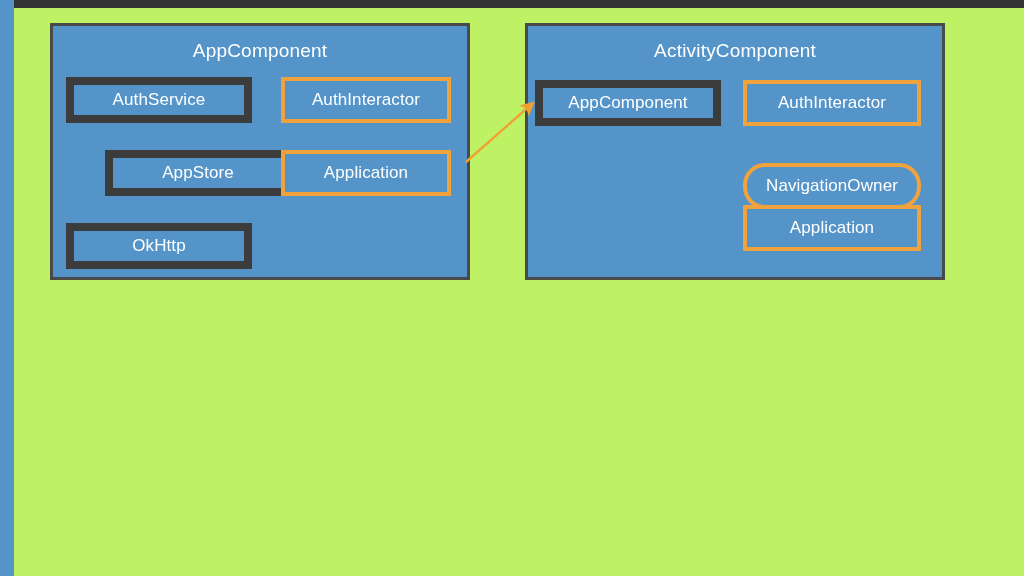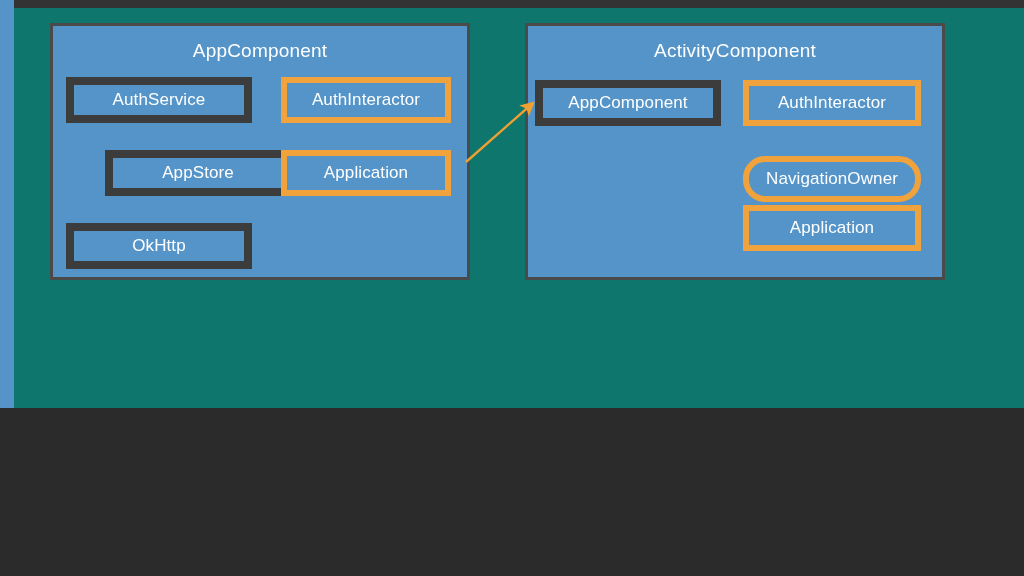--- a/index.html
+++ b/index.html
@@ -3,22 +3,22 @@
 <meta charset="utf-8">
 <style>
   html, body {
     margin: 0;
     padding: 0;
     background: #2b2b2b;
   }
   #slide {
     position: relative;
     width: 1024px;
-    height: 408px;
-    background: #0f766e;
+    height: 576px;
+    background: #bef264;
     overflow: hidden;
     font-family: "Liberation Sans", sans-serif;
   }
   
   .top-band {
     position: absolute;
     left: 0; top: 0;
     width: 1024px; height: 8px;
     background: #333333;
   }
@@ -55,21 +55,21 @@
     display: flex;
     align-items: center;
     justify-content: center;
     white-space: nowrap;
     letter-spacing: 0.1px;
   }
   .node.dark {
     border: 8px solid #fde047;
   }
   .node.orange {
-    border: 6px solid #7dd3fc;
+    border: 4px solid #7dd3fc;
   }
   .arrow-layer {
     position: absolute;
     left: 0; top: 0;
     width: 1024px; height: 576px;
     pointer-events: none;
   }
 </style>
 </head>
 <body>
@@ -86,21 +86,21 @@
       <div class="node dark" style="left: 66px; top: 77px; width: 186px; height: 46px; background: rgb(84, 148, 200); color: rgb(255, 255, 255); border-color: rgb(60, 60, 60);">AuthService</div>
       <div class="node orange" style="left: 281px; top: 77px; width: 170px; height: 46px; background: rgb(84, 148, 200); color: rgb(255, 255, 255); border-color: rgb(240, 162, 60);">AuthInteractor</div>
       <div class="node dark" style="left: 66px; top: 150px; width: 186px; height: 46px; background: rgb(84, 148, 200); color: rgb(255, 255, 255); border-color: rgb(60, 60, 60); margin-left: 39px;">AppStore</div>
       <div class="node orange" style="left: 281px; top: 150px; width: 170px; height: 46px; background: rgb(84, 148, 200); color: rgb(255, 255, 255); border-color: rgb(240, 162, 60);">Application</div>
       <div class="node dark" style="left: 66px; top: 223px; width: 186px; height: 46px; background: rgb(84, 148, 200); color: rgb(255, 255, 255); border-color: rgb(60, 60, 60); text-align: right;">OkHttp</div>
       <div class="panel" style="left: 525px; top: 23px; width: 420px; height: 257px; background: rgb(84, 148, 200); border-color: rgb(74, 74, 74);">
         <div class="panel-title">ActivityComponent</div>
       </div>
       <div class="node dark" style="left: 535px; top: 80px; width: 186px; height: 46px; background: rgb(84, 148, 200); color: rgb(255, 255, 255); border-color: rgb(60, 60, 60);">AppComponent</div>
       <div class="node orange" style="left: 743px; top: 80px; width: 178px; height: 46px; background: rgb(84, 148, 200); color: rgb(255, 255, 255); border-color: rgb(240, 162, 60);">AuthInteractor</div>
-      <div class="node orange" style="left: 743px; top: 156px; width: 178px; height: 46px; background: rgb(84, 148, 200); color: rgb(255, 255, 255); border-color: rgb(240, 162, 60); border-radius: 22px;">NavigationOwner</div>
+      <div class="node orange" style="left: 743px; top: 163px; width: 178px; height: 46px; background: rgb(84, 148, 200); color: rgb(255, 255, 255); border-color: rgb(240, 162, 60); border-radius: 22px;">NavigationOwner</div>
       <div class="node orange" style="left: 743px; top: 205px; width: 178px; height: 46px; background: rgb(84, 148, 200); color: rgb(255, 255, 255); border-color: rgb(240, 162, 60);">Application</div>
     </div>
 
   <svg class="arrow-layer" id="arrow-root" viewBox="0 0 1024 576" xmlns="http://www.w3.org/2000/svg">
       <defs>
         <marker id="ah0" markerWidth="6" markerHeight="6" refX="5" refY="3" orient="auto" markerUnits="strokeWidth">
           <path d="M0,0 L6,3 L0,6 L1.4,3 Z" fill="#f0a030"></path>
         </marker>
       </defs>
       <line x1="466" y1="162" x2="533" y2="103" stroke="#f0a030" stroke-width="2.4" marker-end="url(#ah0)"></line>

